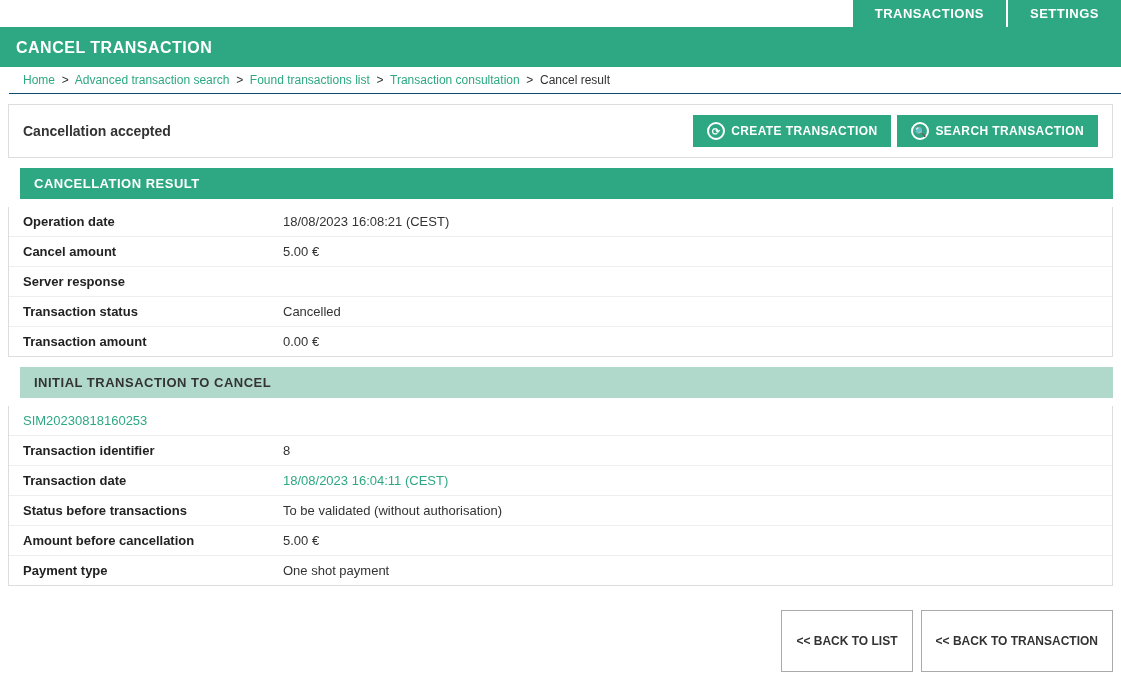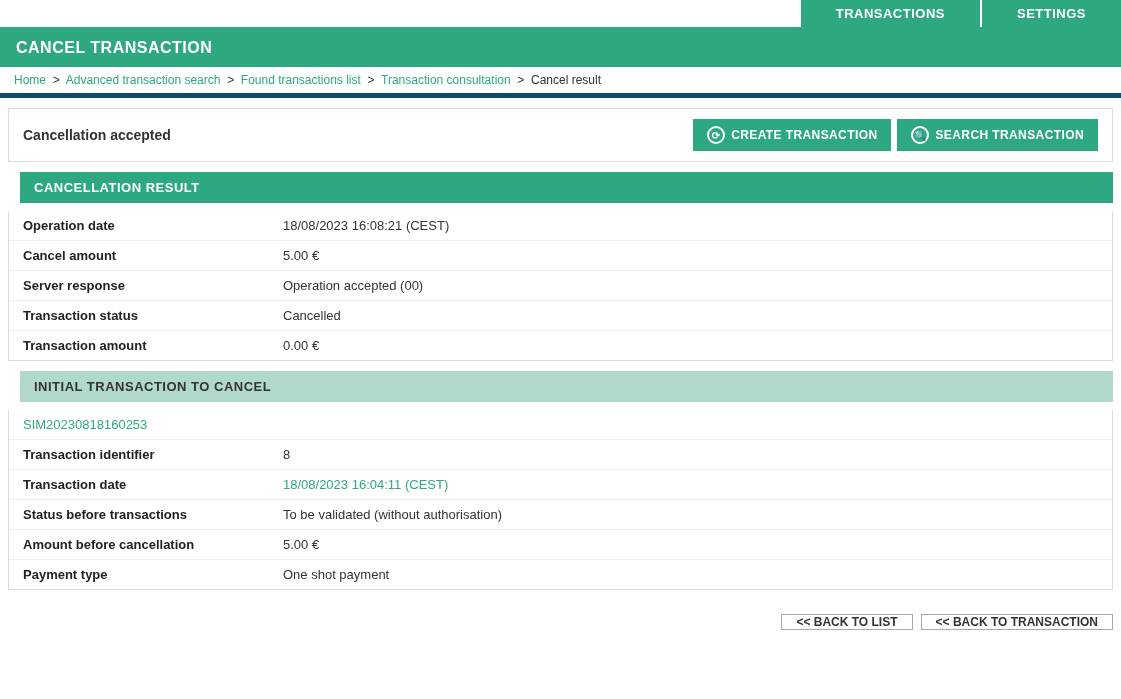--- a/index.html
+++ b/index.html
@@ -8,21 +8,21 @@
     
     .top-nav {
       display: flex;
       justify-content: flex-end;
       background: #fff;
       border-bottom: 2px solid #2da882;
     }
     .top-nav-btn {
       background: #2da882;
       color: #fff;
-      padding: 6px 35px;
+      padding: 6px 22px;
       font-size: 13px;
       font-weight: bold;
       cursor: pointer;
       border: none;
       border-left: 2px solid #fff;
       letter-spacing: 0.5px;
     }
     .top-nav-btn:first-child { border-left: none; }
 
     
@@ -35,21 +35,22 @@
       letter-spacing: 0.5px;
       margin-bottom: 0;
     }
 
     
     .breadcrumb {
       padding: 6px 14px;
       font-size: 12px;
       color: #333;
       background: #fff;
-      border-bottom: 5px solid #0c4a6e;
+      border-bottom: 1px solid #0c4a6e;
+      margin-left: 9px;
     }
     .breadcrumb a {
       color: #2da882;
       text-decoration: none;
     }
     .breadcrumb span { color: #333; }
 
     
     .action-bar {
       display: flex;
@@ -144,21 +145,21 @@
     .footer-btns {
       display: flex;
       justify-content: flex-end;
       gap: 8px;
       padding: 14px 8px;
     }
     .footer-btn {
       background: #fff;
       color: #333;
       border: 1px solid #aaa;
-      padding: 0 14px;
+      padding: 23px 14px;
       font-size: 12px;
       cursor: pointer;
       font-weight: bold;
     }
   </style>
 </head>
 <body>
 
 <div class="top-nav">
   <button class="top-nav-btn">TRANSACTIONS</button>
@@ -202,21 +203,20 @@
   <div class="data-row">
     <div class="data-label">Operation date</div>
     <div class="data-value">18/08/2023 16:08:21 (CEST)</div>
   </div>
   <div class="data-row">
     <div class="data-label">Cancel amount</div>
     <div class="data-value">5.00 €</div>
   </div>
   <div class="data-row">
     <div class="data-label">Server response</div>
-    <div class="data-value">Operation accepted (00)</div>
   </div>
   <div class="data-row">
     <div class="data-label">Transaction status</div>
     <div class="data-value">Cancelled</div>
   </div>
   <div class="data-row">
     <div class="data-label">Transaction amount</div>
     <div class="data-value">0.00 €</div>
   </div>
 </div>

